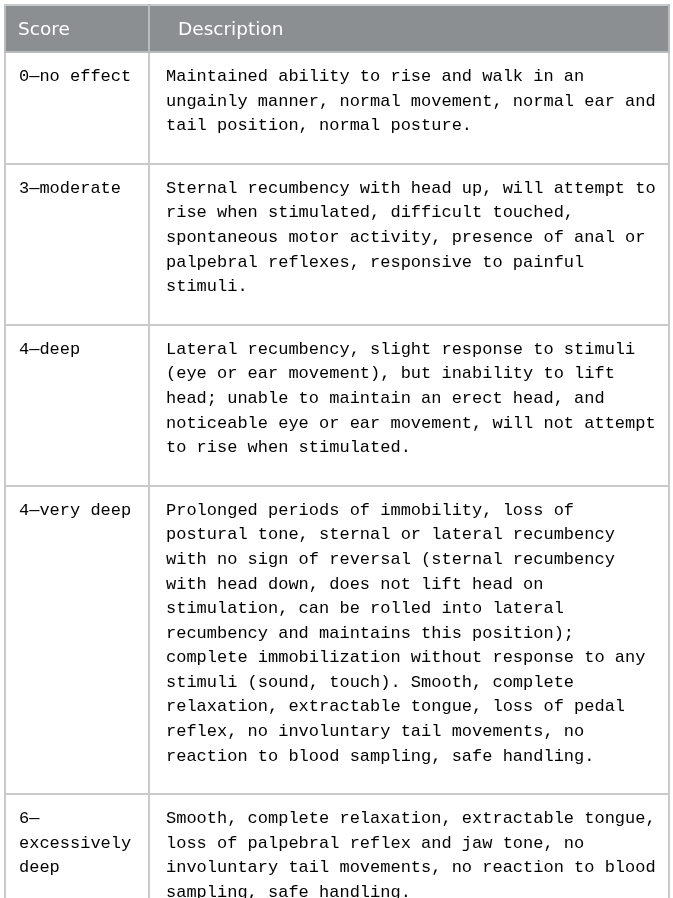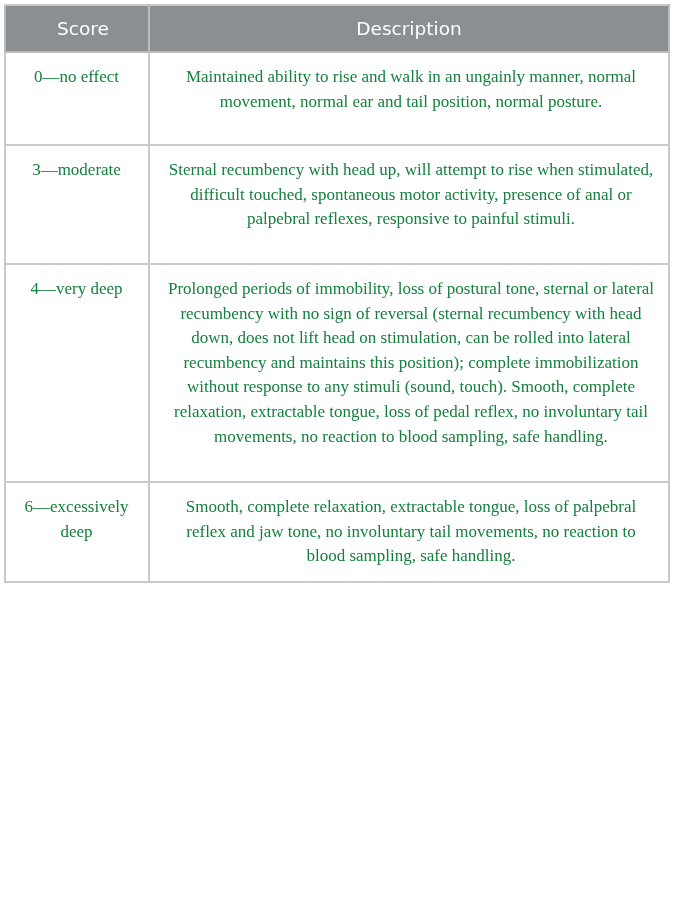--- a/index.html
+++ b/index.html
@@ -6,43 +6,43 @@
   body { width: 673px; height: 898px; position: relative; overflow: hidden; }
   table.score-table {
     position: absolute; left: 4px; top: 4px;
     width: 664px;
     border-collapse: collapse;
     table-layout: fixed;
   }
   .score-table th, .score-table td {
     border: 2px solid #c9cbcb;
     vertical-align: top;
-    text-align: center;
+    text-align: left;
   }
   .score-table thead th {
     background: #8b8f91;
     color: #ffffff;
     font-family: "DejaVu Sans", sans-serif;
     font-weight: normal;
     font-size: 18.5px;
     height: 45px;
     padding: 0 0 0 12px;
     vertical-align: middle;
     border-color: #b9bcbd;
     border-top: 2px solid #c9cbcb;
   }
-  .score-table thead th.col-desc { padding-left: 0; margin-left: 7px; }
+  .score-table thead th.col-desc { padding-left: 28px; margin-left: 7px; }
   .score-table col.c1 { width: 144px; }
   .score-table col.c2 { width: 520px; }
   .score-table td {
-    font-family: Liberation Serif, serif;
+    font-family: Liberation Mono, monospace;
     font-size: 17px;
     line-height: 24.6px;
-    color: #15803d;
-    padding: 12px 14px 12px 13px;
+    color: #000000;
+    padding: 12px 14px 24px 13px;
   }
   .score-table td.desc { padding-left: 16px; padding-right: 12px; }
   tr.r0 td { height: 67px; }
   tr.r1 td { height: 92px; }
   tr.r2 td { height: 68px; }
   tr.r3 td { height: 93px; border-radius: 23px; }
   tr.r4 td { height: 93px; }
   tr.r5 td { height: 192px; }
   tr.r6 td { height: 68px; }
 </style>
@@ -62,20 +62,24 @@
   </thead>
   <tbody>
     <tr class="r0">
       <td>0—no effect</td>
       <td class="desc">Maintained ability to rise and walk in an ungainly manner, normal movement, normal ear and tail position, normal posture.</td>
     </tr>
     <tr class="r3">
       <td>3—moderate</td>
       <td class="desc">Sternal recumbency with head up, will attempt to rise when stimulated, difficult touched, spontaneous motor activity, presence of anal or palpebral reflexes, responsive to painful stimuli.</td>
     </tr>
+    <tr class="r4">
+      <td>4—deep</td>
+      <td class="desc">Lateral recumbency, slight response to stimuli (eye or ear movement), but inability to lift head; unable to maintain an erect head, and noticeable eye or ear movement, will not attempt to rise when stimulated.</td>
+    </tr>
     <tr class="r5">
       <td>4—very deep</td>
       <td class="desc">Prolonged periods of immobility, loss of postural tone, sternal or lateral recumbency with no sign of reversal (sternal recumbency with head down, does not lift head on stimulation, can be rolled into lateral recumbency and maintains this position); complete immobilization without response to any stimuli (sound, touch). Smooth, complete relaxation, extractable tongue, loss of pedal reflex, no involuntary tail movements, no reaction to blood sampling, safe handling.</td>
     </tr>
     <tr class="r6">
       <td style="width:110px;">6—excessively deep</td>
       <td class="desc">Smooth, complete relaxation, extractable tongue, loss of palpebral reflex and jaw tone, no involuntary tail movements, no reaction to blood sampling, safe handling.</td>
     </tr>
   </tbody>
 </table>

